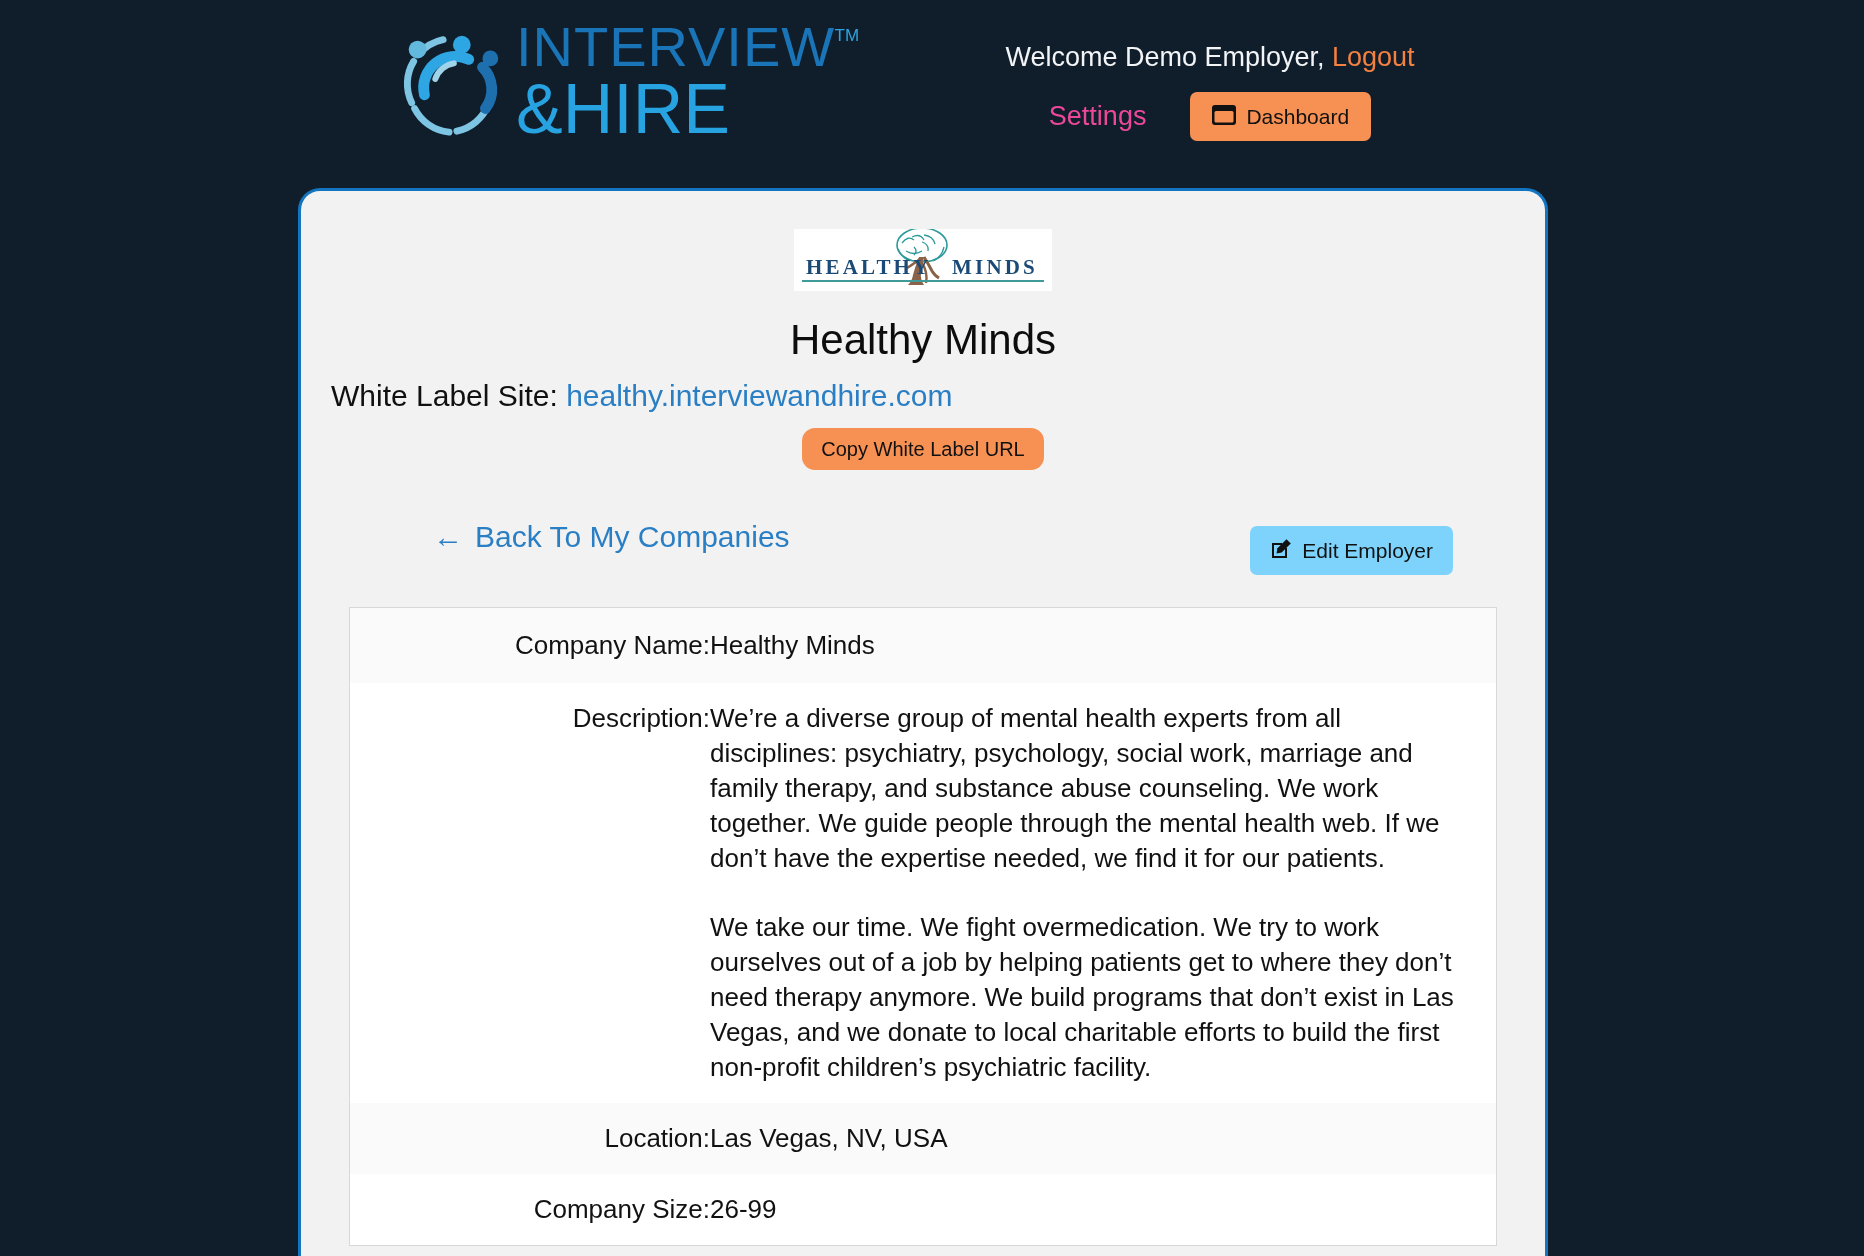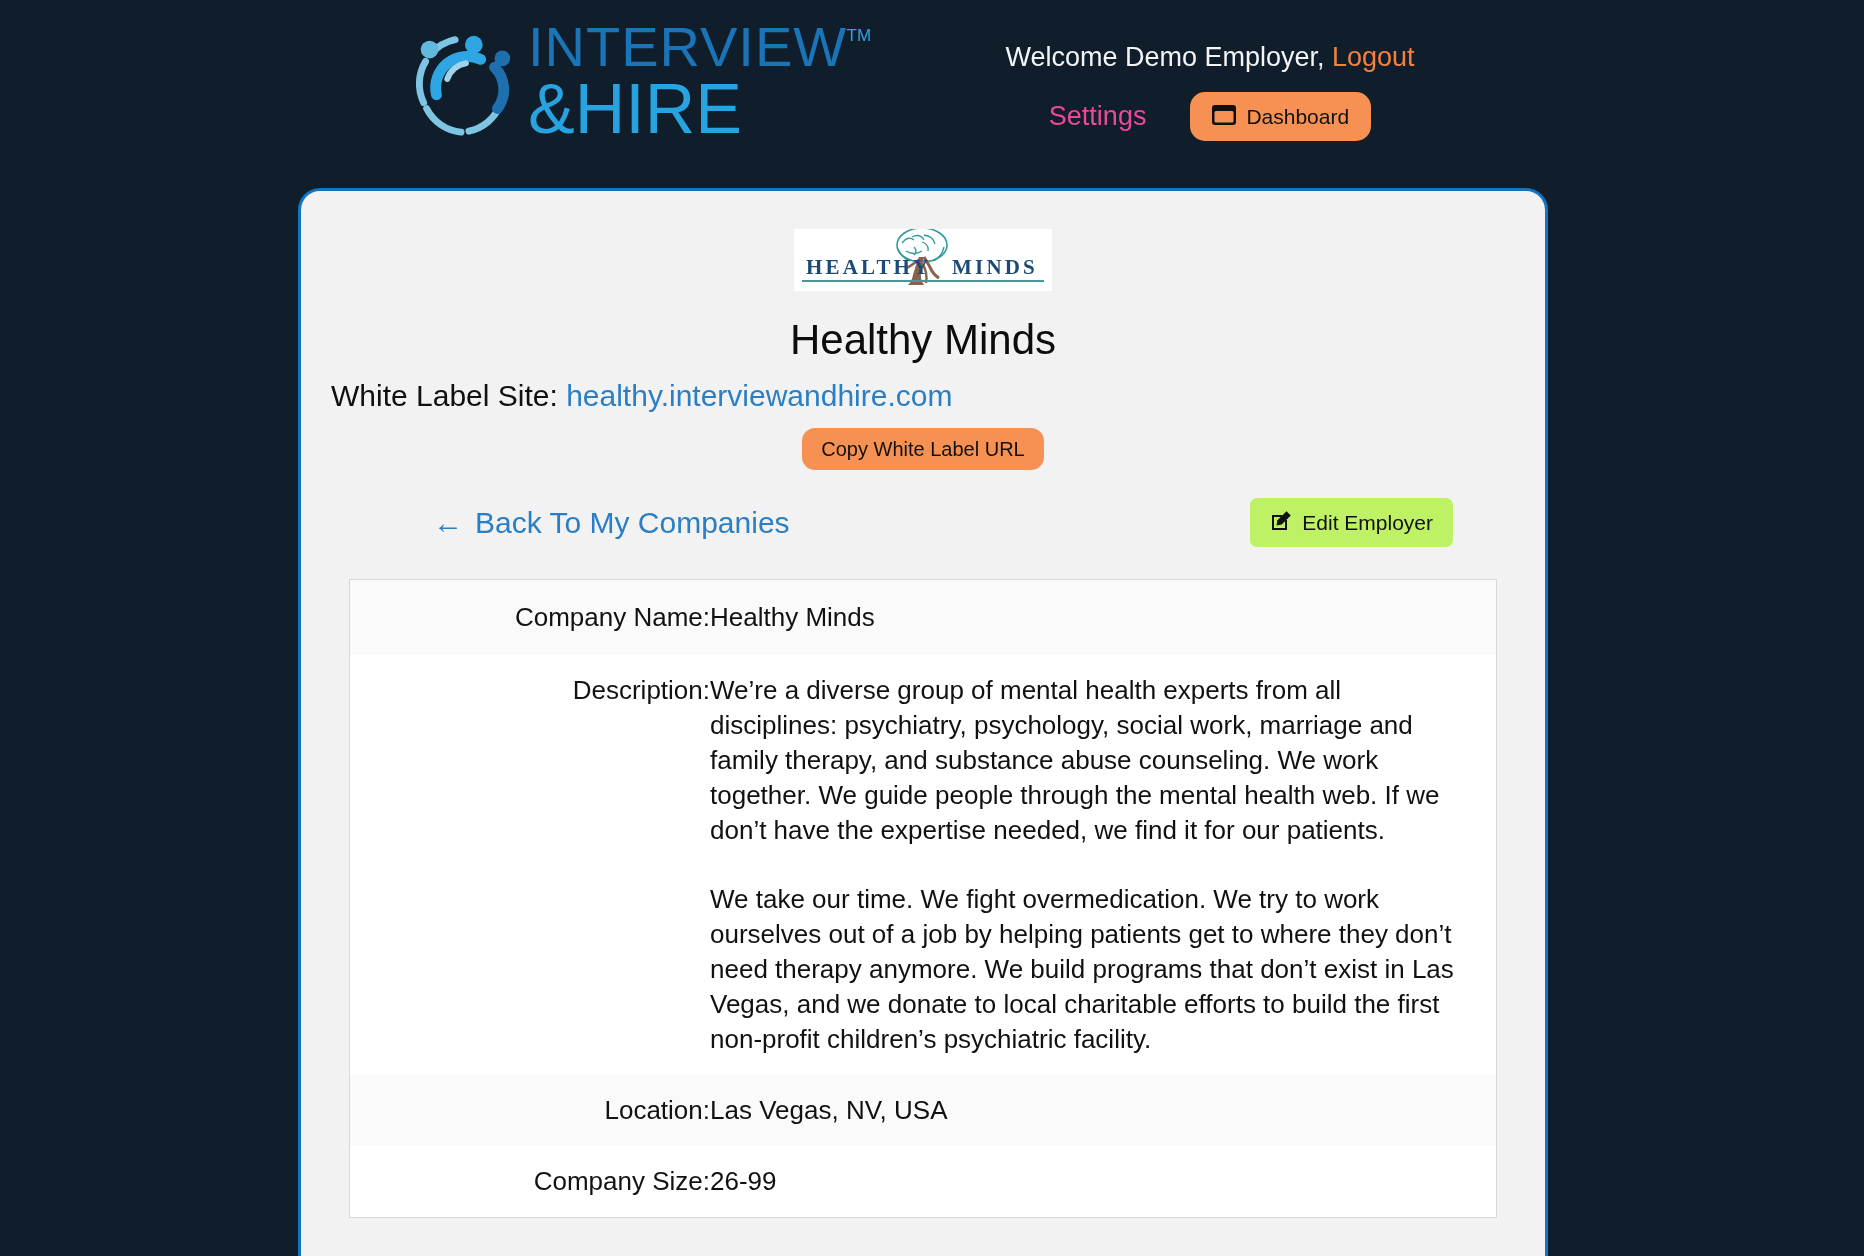--- a/index.html
+++ b/index.html
@@ -14,21 +14,21 @@
 
   
   .site-header {
     position: relative;
     height: 183px;
     display: flex;
     align-items: flex-start;
   }
   .brand {
     position: absolute;
-    left: 404px;
+    left: 392px;
     top: 18px;
     display: flex;
     align-items: flex-start;
   }
   .brand-mark { width: 118px; height: 128px; flex: 0 0 auto; }
   .brand-word { position: relative; margin-left: 6px; }
   .brand-line1 {
     font-size: 56px;
     letter-spacing: 1px;
     color: #1a74b8;
@@ -82,21 +82,21 @@
     color: #ec4899;
     font-size: 27px;
     text-decoration: none;
     cursor: pointer;
     white-space: nowrap;
   }
   .btn-orange {
     background: #f79153;
     color: #111111;
     border: none;
-    border-radius: 15px;
+    border-radius: 7px;
     font-size: 21px;
     font-family: "Liberation Sans", sans-serif;
     padding: 13px 22px;
     cursor: pointer;
     display: inline-flex;
     align-items: center;
     gap: 10px;
     line-height: 1;
     white-space: nowrap;
   }
@@ -173,32 +173,33 @@
     font-size: 30px;
     text-decoration: none;
     cursor: pointer;
     display: inline-flex;
     align-items: center;
     gap: 12px;
     line-height: 36px;
   }
   .arrow-left { font-size: 30px; line-height: 30px; }
   .btn-edit {
-    background: #bef264;
+    background: #7dd3fc;
     color: #111;
     border: none;
     border-radius: 7px;
     font-size: 21px;
     font-family: "Liberation Sans", sans-serif;
     padding: 12px 20px;
     cursor: pointer;
     display: inline-flex;
     align-items: center;
     gap: 10px;
     line-height: 1;
+    margin-top: 28px;
   }
 
   
   .detail-panel {
     background: #ffffff;
     border: 1px solid #d8d8d8;
     margin: 32px 18px 0 18px;
     padding: 0;
   }
   .detail-table { width: 100%; border-collapse: collapse; }

